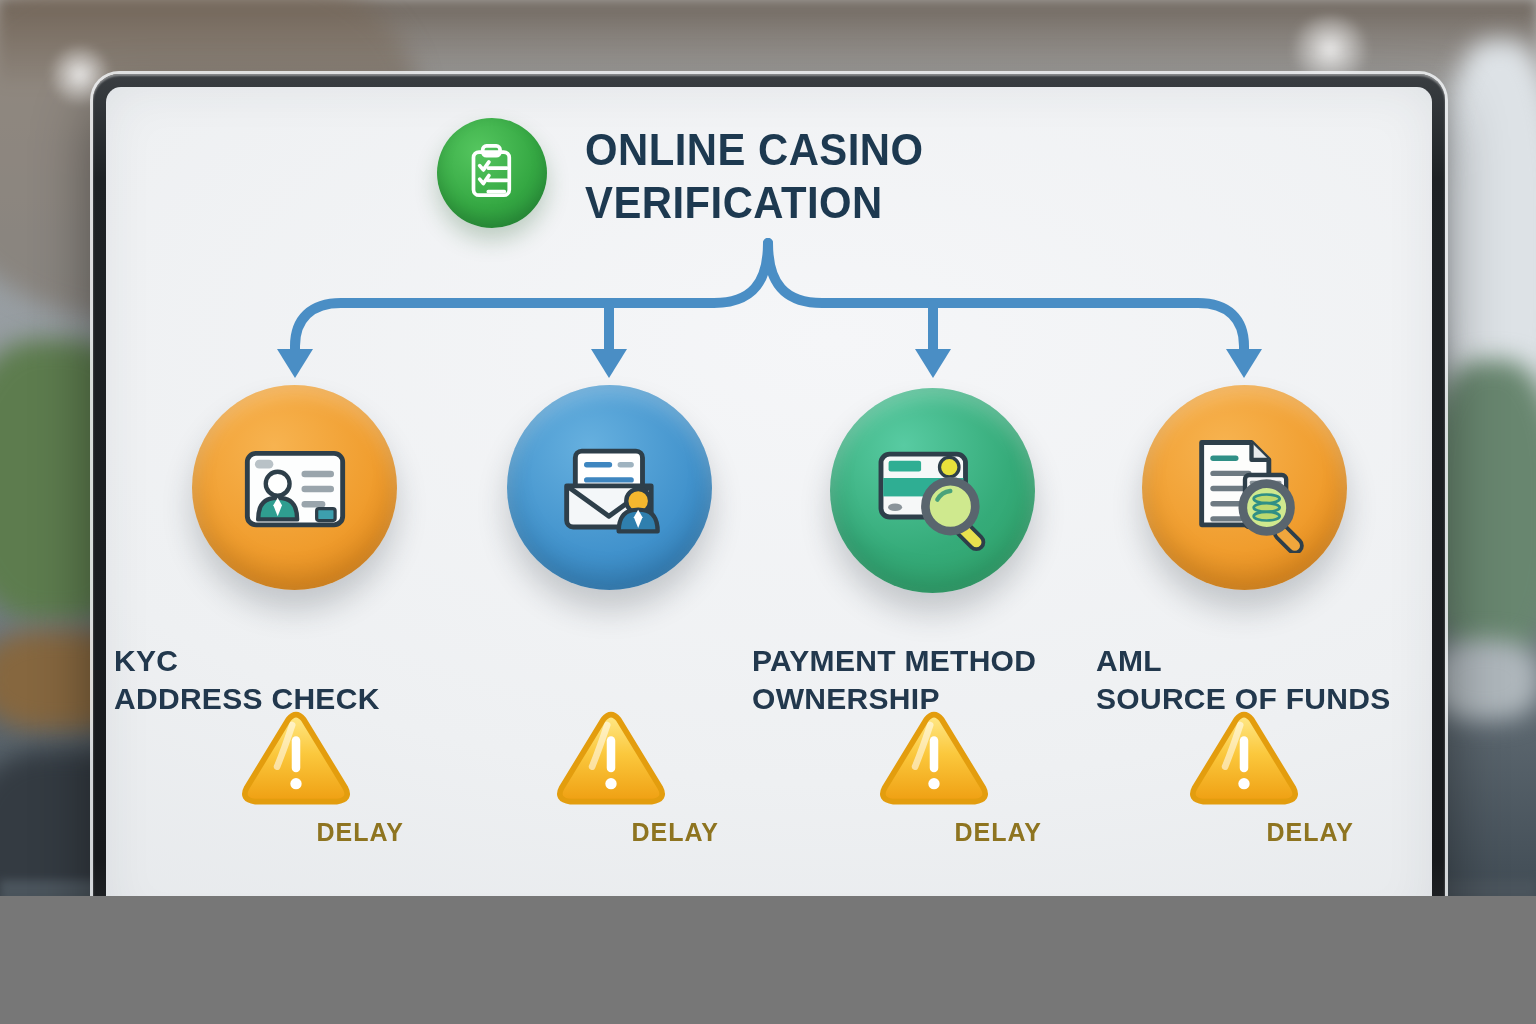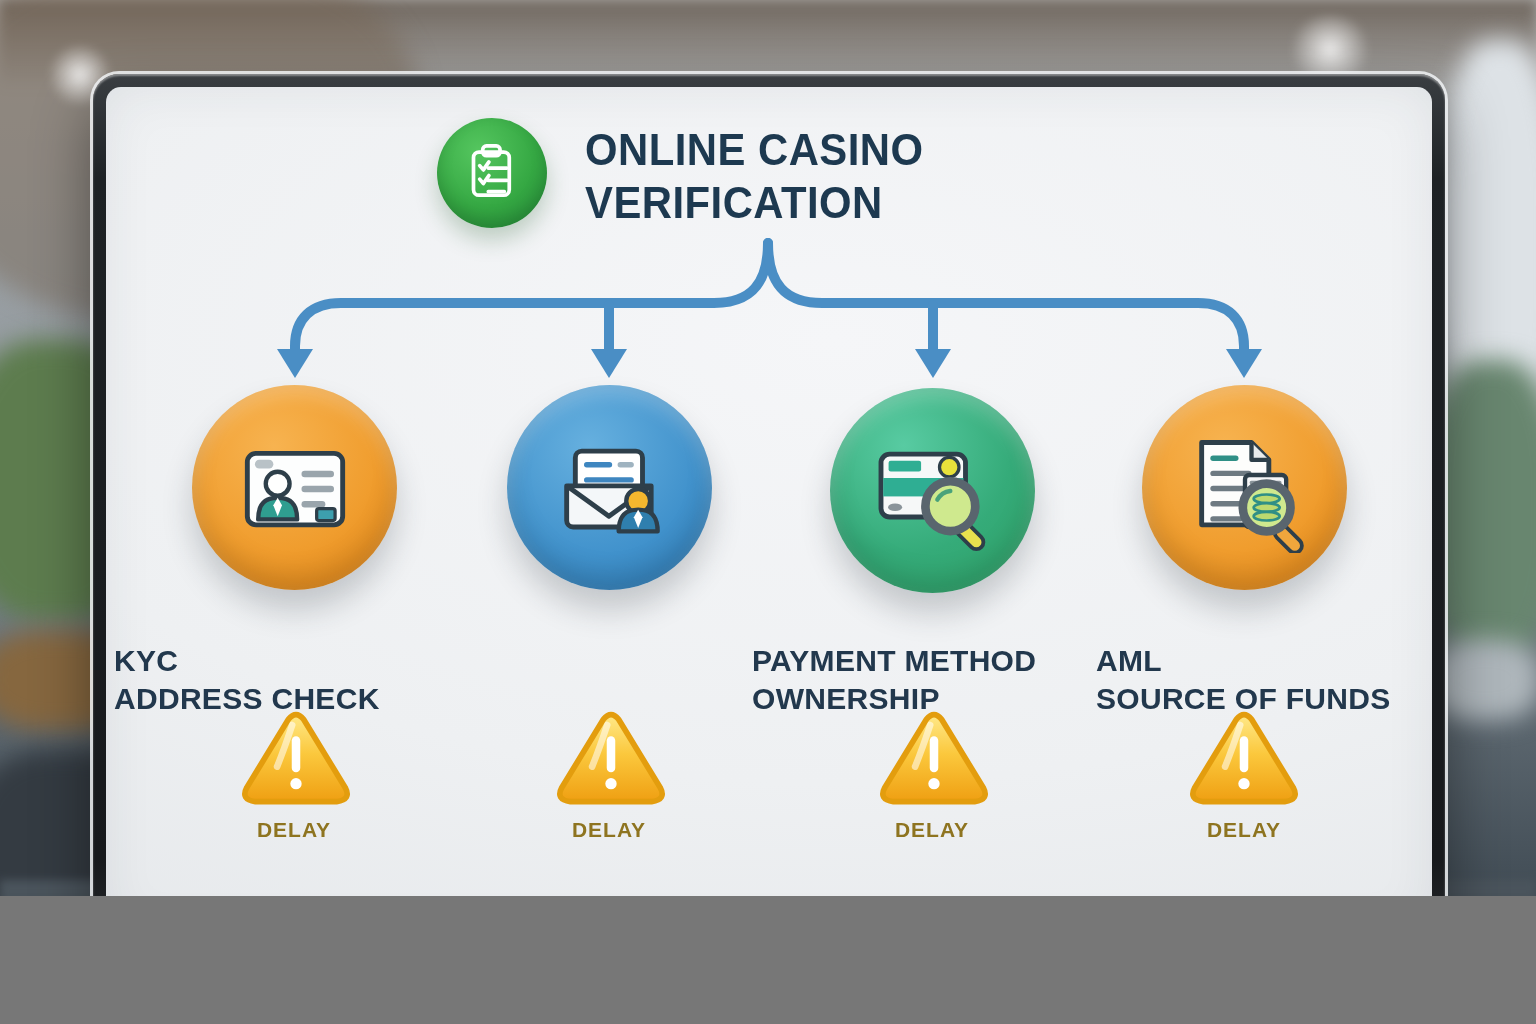--- a/index.html
+++ b/index.html
@@ -58,22 +58,22 @@
   }
   .c-orange{background:radial-gradient(circle at 40% 30%,#f7b350,#f09d2e 55%,#e18617 92%);}
   .c-blue{background:radial-gradient(circle at 40% 30%,#66b0df,#4192cc 58%,#2f7cb6 92%);}
   .c-green{background:radial-gradient(circle at 36% 28%,#58cba2,#35ab79 55%,#2fa368 92%);}
   .node-label{
     position:absolute;top:622px;width:360px;text-align:left;color:#22384d;
     font-weight:800;font-size:30px;line-height:1.25;letter-spacing:.3px;margin-top:20px;
   }
   .warn{position:absolute;top:708px;width:116px;height:104px;}
   .delay{
-    position:absolute;top:818px;width:220px;text-align:center;
-    color:#8e7420;font-weight:800;font-size:21px;letter-spacing:1px;
+    position:absolute;top:818px;width:220px;text-align:right;
+    color:#8e7420;font-weight:800;font-size:25px;letter-spacing:1px;
   }
   svg{display:block;}
 </style>
 </head>
 <body>
 
 <div class="stage">
 
   <div class="bg">
     <div class="bg-beam"></div>

